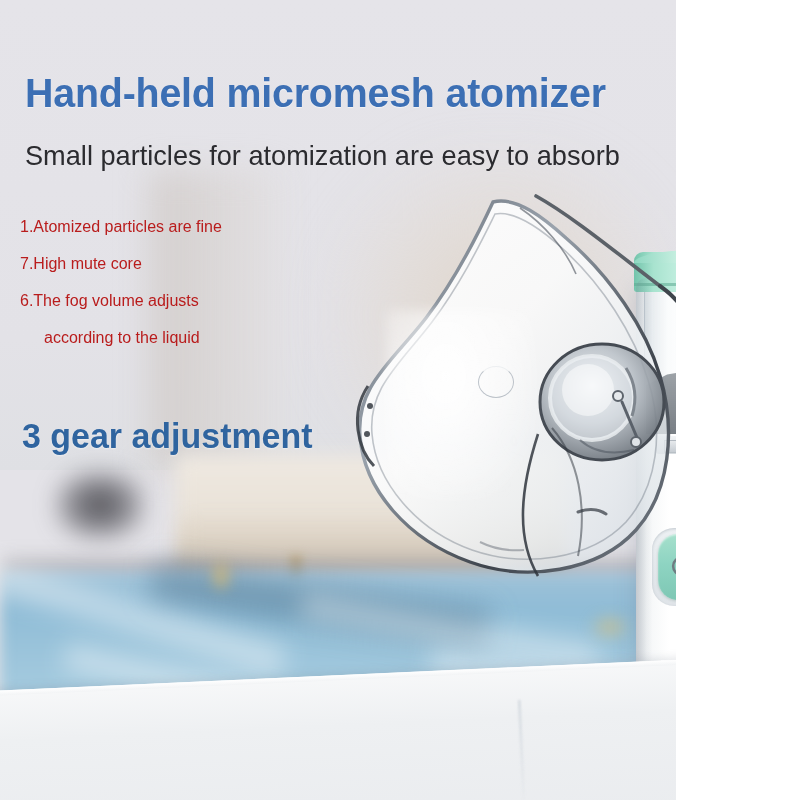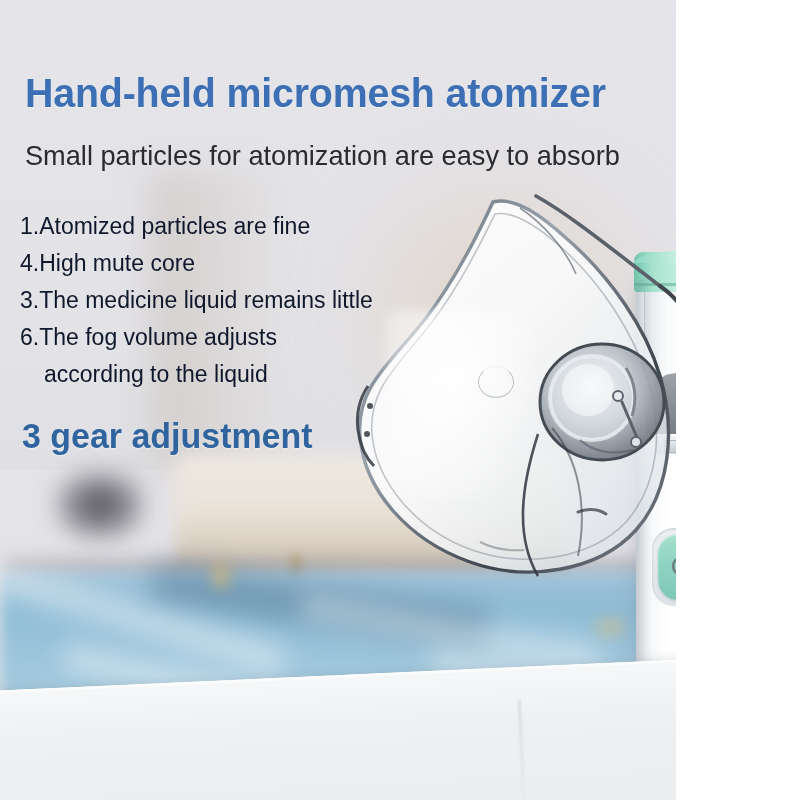--- a/index.html
+++ b/index.html
@@ -220,21 +220,21 @@
     transform:scaleX(.96);transform-origin:left center;
   }
   .subtitle{
     position:absolute;left:25px;top:140px;
     font-size:28px;font-weight:400;color:#2b2b2f;
     white-space:nowrap;
     transform:scaleX(.97);transform-origin:left center;
   }
   .bullets{position:absolute;left:20px;top:208px;}
   .bullet{
-    font-size:23px;color:#0f172a;line-height:37px;
+    font-size:16px;color:#b91c1c;line-height:37px;
     white-space:nowrap;
   }
   .bullet.indent{padding-left:24px;}
   .tagline{
     position:absolute;left:22px;top:416px;
     font-size:35px;font-weight:700;color:#2f649f;
     white-space:nowrap;
     text-shadow:0 1px 2px rgba(255,255,255,.5);
     transform:scaleX(.97);transform-origin:left center;
   }
@@ -357,21 +357,20 @@
     </svg>
     <div class="mask-hilite"></div>
     <div class="mask-vent"></div>
   </div>
 
   <div class="txt">
     <div class="title">Hand-held micromesh atomizer</div>
     <div class="subtitle">Small particles for atomization are easy to absorb</div>
     <div class="bullets">
       <div class="bullet">1.Atomized particles are fine</div>
-      <div class="bullet">4.High mute core</div>
-      <div class="bullet">3.The medicine liquid remains little</div>
+      <div class="bullet">7.High mute core</div>
       <div class="bullet">6.The fog volume adjusts</div>
       <div class="bullet indent">according to the liquid</div>
     </div>
     <div class="tagline">3 gear adjustment</div>
   </div>
 
 </div>
 
 </body></html>

